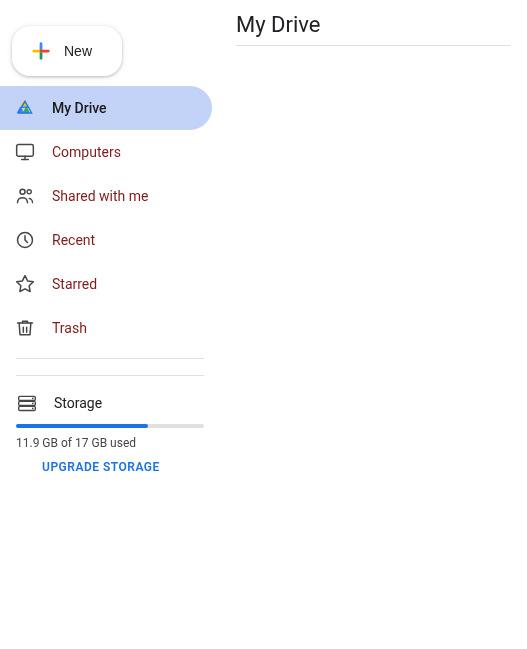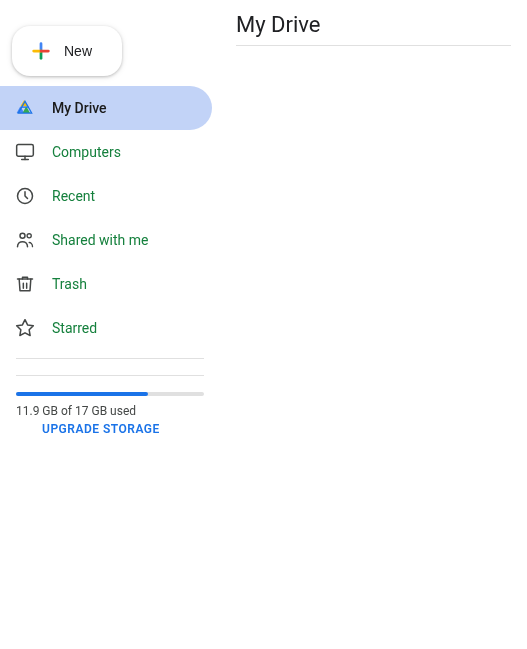--- a/index.html
+++ b/index.html
@@ -53,21 +53,21 @@
     
     .nav-item {
       display: flex;
       align-items: center;
       gap: 16px;
       padding: 0 14px;
       height: 44px;
       border-radius: 0 25px 25px 0;
       cursor: pointer;
       font-size: 14px;
-      color: #15803d;
+      color: #7f1d1d;
       margin-right: 8px;
       user-select: none;
     }
 
     .nav-item.active {
       background: #c2d3f7;
       font-weight: 500;
       color: #1a1a1a;
     }
 
@@ -116,20 +116,21 @@
     .storage-bar-fill {
       height: 4px;
       background: #1a73e8;
       border-radius: 2px;
       width: 70%;
     }
 
     .storage-text {
       font-size: 12px;
       color: #444746;
+      margin-bottom: 6px;
     }
 
     .upgrade-link {
       font-size: 12px;
       color: #1a73e8;
       font-weight: 600;
       cursor: pointer;
       text-decoration: none;
       letter-spacing: 0.5px;
       margin-left: 26px;
@@ -189,66 +190,79 @@
         <line x1="8" y1="21" x2="16" y2="21" stroke="#444746" stroke-width="1.8" stroke-linecap="round"></line>
         <line x1="12" y1="17" x2="12" y2="21" stroke="#444746" stroke-width="1.8" stroke-linecap="round"></line>
       </svg>
     </span>
     <span>Computers</span>
   </div>
 
   <div class="nav-item">
     <span class="nav-icon">
       <svg width="20" height="20" viewBox="0 0 24 24" fill="none" xmlns="http://www.w3.org/2000/svg">
-        <circle cx="12" cy="12" r="9" stroke="#444746" stroke-width="1.8" fill="none"></circle>
-        <polyline points="12,7 12,12 15,15" stroke="#444746" stroke-width="1.8" stroke-linecap="round" stroke-linejoin="round" fill="none"></polyline>
-      </svg>
-    </span>
-    <span>Recent</span>
-  </div>
-
-  <div class="nav-item">
-    <span class="nav-icon">
-      <svg width="20" height="20" viewBox="0 0 24 24" fill="none" xmlns="http://www.w3.org/2000/svg">
         <circle cx="9" cy="7" r="3" stroke="#444746" stroke-width="1.8" fill="none"></circle>
         <path d="M3 20c0-4 3-6 6-6s6 2 6 6" stroke="#444746" stroke-width="1.8" fill="none" stroke-linecap="round"></path>
         <circle cx="17" cy="7" r="2.5" stroke="#444746" stroke-width="1.6" fill="none"></circle>
         <path d="M21 20c0-3-2-5-4-5" stroke="#444746" stroke-width="1.6" fill="none" stroke-linecap="round"></path>
       </svg>
     </span>
     <span>Shared with me</span>
   </div>
 
   <div class="nav-item">
     <span class="nav-icon">
       <svg width="20" height="20" viewBox="0 0 24 24" fill="none" xmlns="http://www.w3.org/2000/svg">
+        <circle cx="12" cy="12" r="9" stroke="#444746" stroke-width="1.8" fill="none"></circle>
+        <polyline points="12,7 12,12 15,15" stroke="#444746" stroke-width="1.8" stroke-linecap="round" stroke-linejoin="round" fill="none"></polyline>
+      </svg>
+    </span>
+    <span>Recent</span>
+  </div>
+
+  <div class="nav-item">
+    <span class="nav-icon">
+      <svg width="20" height="20" viewBox="0 0 24 24" fill="none" xmlns="http://www.w3.org/2000/svg">
+        <polygon points="12,2 15.09,8.26 22,9.27 17,14.14 18.18,21.02 12,17.77 5.82,21.02 7,14.14 2,9.27 8.91,8.26" stroke="#444746" stroke-width="1.8" fill="none" stroke-linejoin="round"></polygon>
+      </svg>
+    </span>
+    <span>Starred</span>
+  </div>
+
+  <div class="nav-item">
+    <span class="nav-icon">
+      <svg width="20" height="20" viewBox="0 0 24 24" fill="none" xmlns="http://www.w3.org/2000/svg">
         <polyline points="3,6 5,6 21,6" stroke="#444746" stroke-width="1.8" stroke-linecap="round" fill="none"></polyline>
         <path d="M19 6l-1 14H6L5 6" stroke="#444746" stroke-width="1.8" stroke-linecap="round" stroke-linejoin="round" fill="none"></path>
         <path d="M10 11v6M14 11v6" stroke="#444746" stroke-width="1.8" stroke-linecap="round" fill="none"></path>
         <path d="M9 6V4h6v2" stroke="#444746" stroke-width="1.8" stroke-linecap="round" stroke-linejoin="round" fill="none"></path>
       </svg>
     </span>
     <span>Trash</span>
   </div>
 
-  <div class="nav-item">
-    <span class="nav-icon">
-      <svg width="20" height="20" viewBox="0 0 24 24" fill="none" xmlns="http://www.w3.org/2000/svg">
-        <polygon points="12,2 15.09,8.26 22,9.27 17,14.14 18.18,21.02 12,17.77 5.82,21.02 7,14.14 2,9.27 8.91,8.26" stroke="#444746" stroke-width="1.8" fill="none" stroke-linejoin="round"></polygon>
-      </svg>
-    </span>
-    <span>Starred</span>
-  </div>
-
   <div class="divider"></div>
 
 
   <div class="divider"></div>
 
   <div class="storage-section">
+    <div class="storage-label">
+      <span class="nav-icon">
+        <svg width="20" height="20" viewBox="0 0 24 24" fill="none" xmlns="http://www.w3.org/2000/svg">
+          <rect x="2" y="4" width="20" height="5" rx="1.5" stroke="#444746" stroke-width="1.6" fill="none"></rect>
+          <rect x="2" y="10" width="20" height="5" rx="1.5" stroke="#444746" stroke-width="1.6" fill="none"></rect>
+          <rect x="2" y="16" width="20" height="5" rx="1.5" stroke="#444746" stroke-width="1.6" fill="none"></rect>
+          <circle cx="19" cy="6.5" r="1" fill="#444746"></circle>
+          <circle cx="19" cy="12.5" r="1" fill="#444746"></circle>
+          <circle cx="19" cy="18.5" r="1" fill="#444746"></circle>
+        </svg>
+      </span>
+      <span style="font-size:14px;color:#202124;">Storage</span>
+    </div>
     <div class="storage-bar-container">
       <div class="storage-bar-fill"></div>
     </div>
     <div class="storage-text">11.9 GB of 17 GB used</div>
     <a class="upgrade-link">UPGRADE STORAGE</a>
   </div>
 
 </div>
 
 <div class="main-content">

